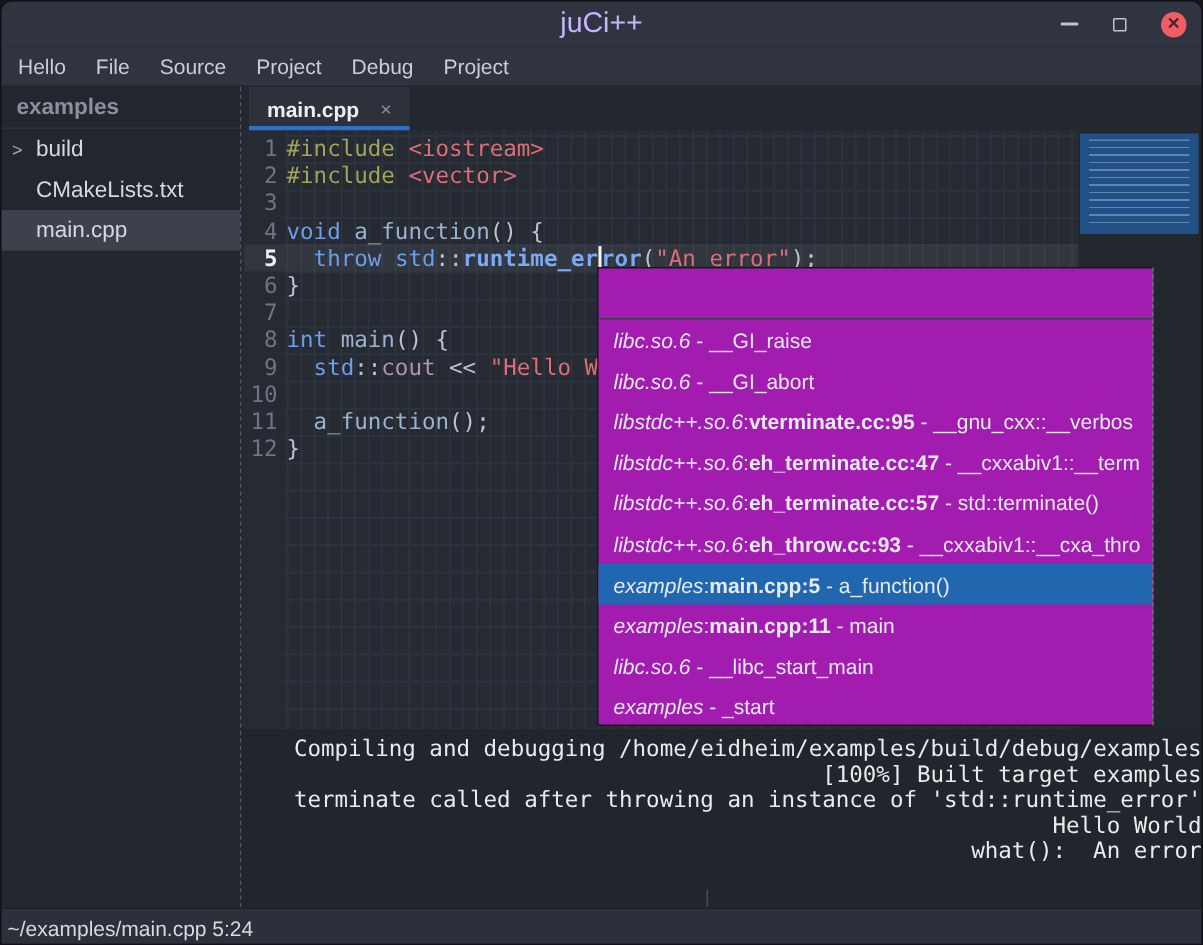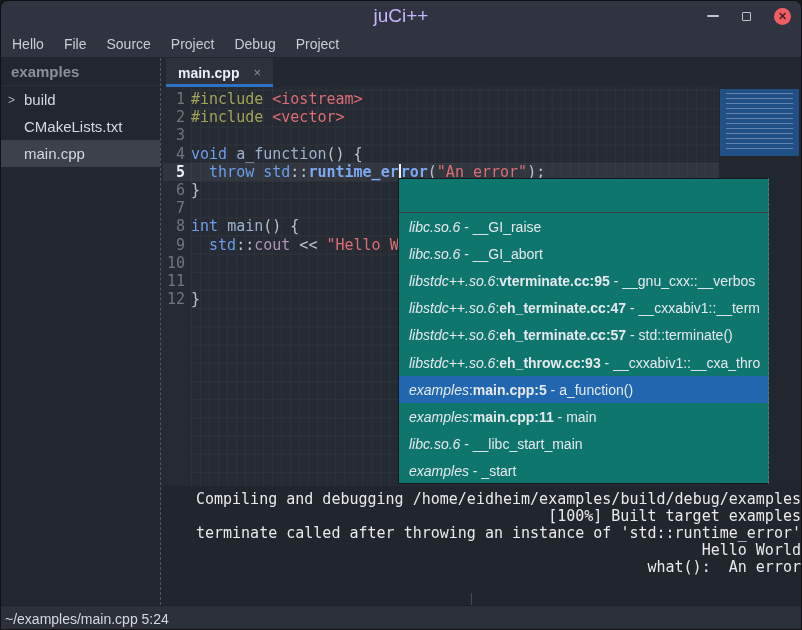--- a/index.html
+++ b/index.html
@@ -63,21 +63,21 @@
   
   .terminal{position:relative;height:119px;background:#21252c;padding:4px 0 0 2px;
     font-family:"DejaVu Sans Mono",monospace;font-size:15px;color:#e8eaec;}
   .term-line{height:17px;white-space:pre;text-align:right;}
   .pane-divider{position:absolute;left:310px;bottom:0;width:1px;height:12px;background:#454a54;}
   
   .statusbar{position:relative;height:26px;background:#2b303b;border-top:1px solid #1c1f26;display:flex;align-items:center;font-size:14px;color:#d6d9de;}
   .status-left{margin-left:4px;}
   .status-center{position:absolute;left:317px;margin-top:36px;}
   
-  .popup{position:absolute;left:397px;top:177px;width:371px;height:306px;background:#0f766e;
+  .popup{position:absolute;left:397px;top:177px;width:371px;height:306px;background:#a21caf;
     border:1px solid #16181e;border-right:1px dashed #6a7079;z-index:10;}
   .popup-header{height:34px;border-bottom:1px solid #383e48;}
   .popup-list{}
   .bt-row{height:27.2px;display:flex;align-items:center;padding-left:10px;font-size:14px;color:#e6e9ed;white-space:pre;overflow:hidden;}
   .bt-row.selected{background:#2067b0;}
   .bt-lib{font-style:italic;}
   .bt-file{font-weight:bold;}
 </style>
 </head>
 <body>
@@ -138,21 +138,21 @@
             <div class="code-line"><span class="lnum">1</span><span class="code-text"><span class="tk-pp">#include</span><span class="tk-pl"> </span><span class="tk-str">&lt;iostream&gt;</span></span></div>
             <div class="code-line"><span class="lnum">2</span><span class="code-text"><span class="tk-pp">#include</span><span class="tk-pl"> </span><span class="tk-str">&lt;vector&gt;</span></span></div>
             <div class="code-line"><span class="lnum">3</span><span class="code-text"></span></div>
             <div class="code-line"><span class="lnum">4</span><span class="code-text"><span class="tk-kw">void</span><span class="tk-pl"> </span><span class="tk-fn">a_function</span><span class="tk-pl">() {</span></span></div>
             <div class="code-line"><span class="lnum cur">5</span><span class="code-text"><span class="tk-pl">  </span><span class="tk-kw">throw</span><span class="tk-pl"> </span><span class="tk-kw">std</span><span class="tk-pl">::</span><span class="tk-kwb">runtime_er</span><span class="cursor"></span><span class="tk-kwb">ror</span><span class="tk-pl">(</span><span class="tk-str">"An error"</span><span class="tk-pl">);</span></span></div>
             <div class="code-line"><span class="lnum">6</span><span class="code-text"><span class="tk-pl">}</span></span></div>
             <div class="code-line"><span class="lnum">7</span><span class="code-text"></span></div>
             <div class="code-line"><span class="lnum">8</span><span class="code-text"><span class="tk-kw">int</span><span class="tk-pl"> </span><span class="tk-fn">main</span><span class="tk-pl">() {</span></span></div>
             <div class="code-line"><span class="lnum">9</span><span class="code-text"><span class="tk-pl">  </span><span class="tk-kw">std</span><span class="tk-pl">::</span><span class="tk-var">cout</span><span class="tk-pl"> &lt;&lt; </span><span class="tk-str">"Hello W</span></span></div>
             <div class="code-line"><span class="lnum">10</span><span class="code-text"></span></div>
-            <div class="code-line"><span class="lnum">11</span></div>
+            <div class="code-line"><span class="lnum">11</span><span class="code-text"><span class="tk-pl">  </span><span class="tk-fn">a_function</span><span class="tk-pl">();</span></span></div>
             <div class="code-line"><span class="lnum">12</span><span class="code-text"><span class="tk-pl">}</span></span></div>
           </div>
         <div class="minimap-strip">
           <div class="minimap-view"></div>
         </div>
       </div>
 
       <div class="terminal" id="terminal">
         <div class="pane-divider"></div>
       <div class="term-line">Compiling and debugging /home/eidheim/examples/build/debug/examples</div>

